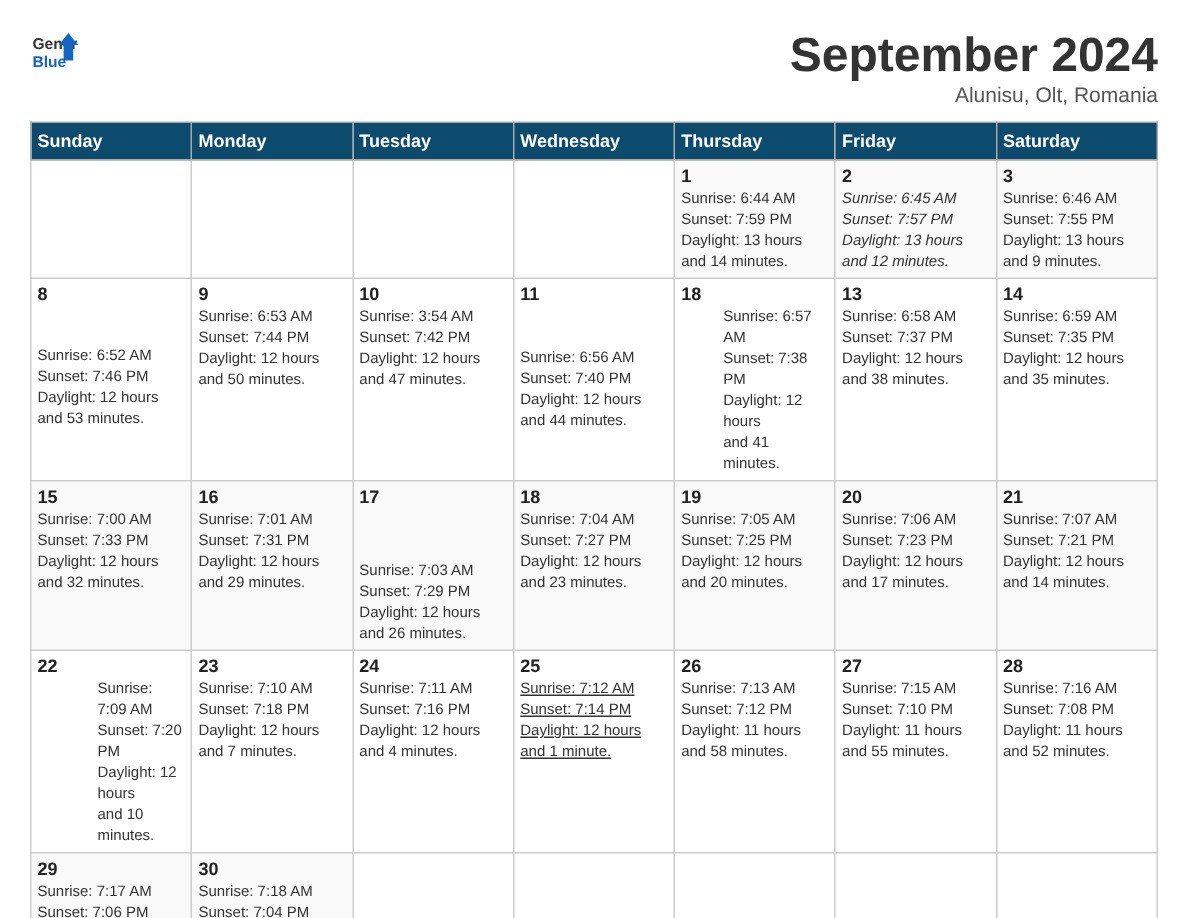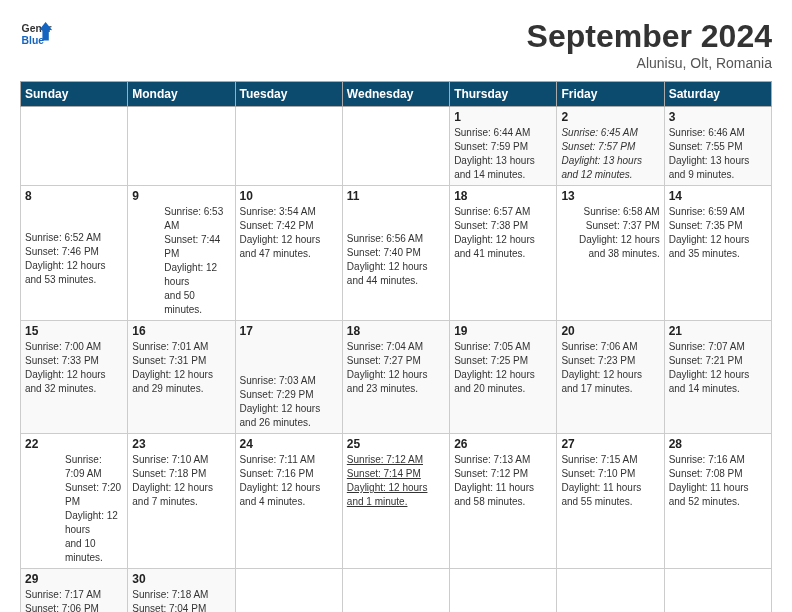--- a/index.html
+++ b/index.html
@@ -143,49 +143,49 @@
         <tr>
           <td>
             <span class="day-num">8</span>
             <div class="day-detail" style="white-space: pre-line; margin-top: 28px;">Sunrise: 6:52 AM
 Sunset: 7:46 PM
 Daylight: 12 hours
 and 53 minutes.</div>
           </td>
           <td>
             <span class="day-num">9</span>
-            <div class="day-detail" style="white-space: pre-line; margin-left: 32px;">Sunrise: 6:53 AM
+            <div class="day-detail" style="white-space: pre-line;">Sunrise: 6:53 AM
 Sunset: 7:44 PM
 Daylight: 12 hours
 and 50 minutes.</div>
           </td>
           <td>
             <span class="day-num">10</span>
             <div class="day-detail" style="white-space: pre-line;">Sunrise: 3:54 AM
 Sunset: 7:42 PM
 Daylight: 12 hours
 and 47 minutes.</div>
           </td>
           <td>
             <span class="day-num">11</span>
             <div class="day-detail" style="white-space: pre-line; margin-top: 29px;">Sunrise: 6:56 AM
 Sunset: 7:40 PM
 Daylight: 12 hours
 and 44 minutes.</div>
           </td>
           <td>
             <span class="day-num">18</span>
-            <div class="day-detail" style="white-space: pre-line;">Sunrise: 6:57 AM
+            <div class="day-detail" style="white-space: pre-line; margin-left: 28px;">Sunrise: 6:57 AM
 Sunset: 7:38 PM
 Daylight: 12 hours
 and 41 minutes.</div>
           </td>
           <td>
             <span class="day-num">13</span>
-            <div class="day-detail" style="white-space: pre-line; text-align: right;">Sunrise: 6:58 AM
+            <div class="day-detail" style="white-space: pre-line;">Sunrise: 6:58 AM
 Sunset: 7:37 PM
 Daylight: 12 hours
 and 38 minutes.</div>
           </td>
           <td>
             <span class="day-num">14</span>
             <div class="day-detail" style="white-space: pre-line;">Sunrise: 6:59 AM
 Sunset: 7:35 PM
 Daylight: 12 hours
 and 35 minutes.</div>

